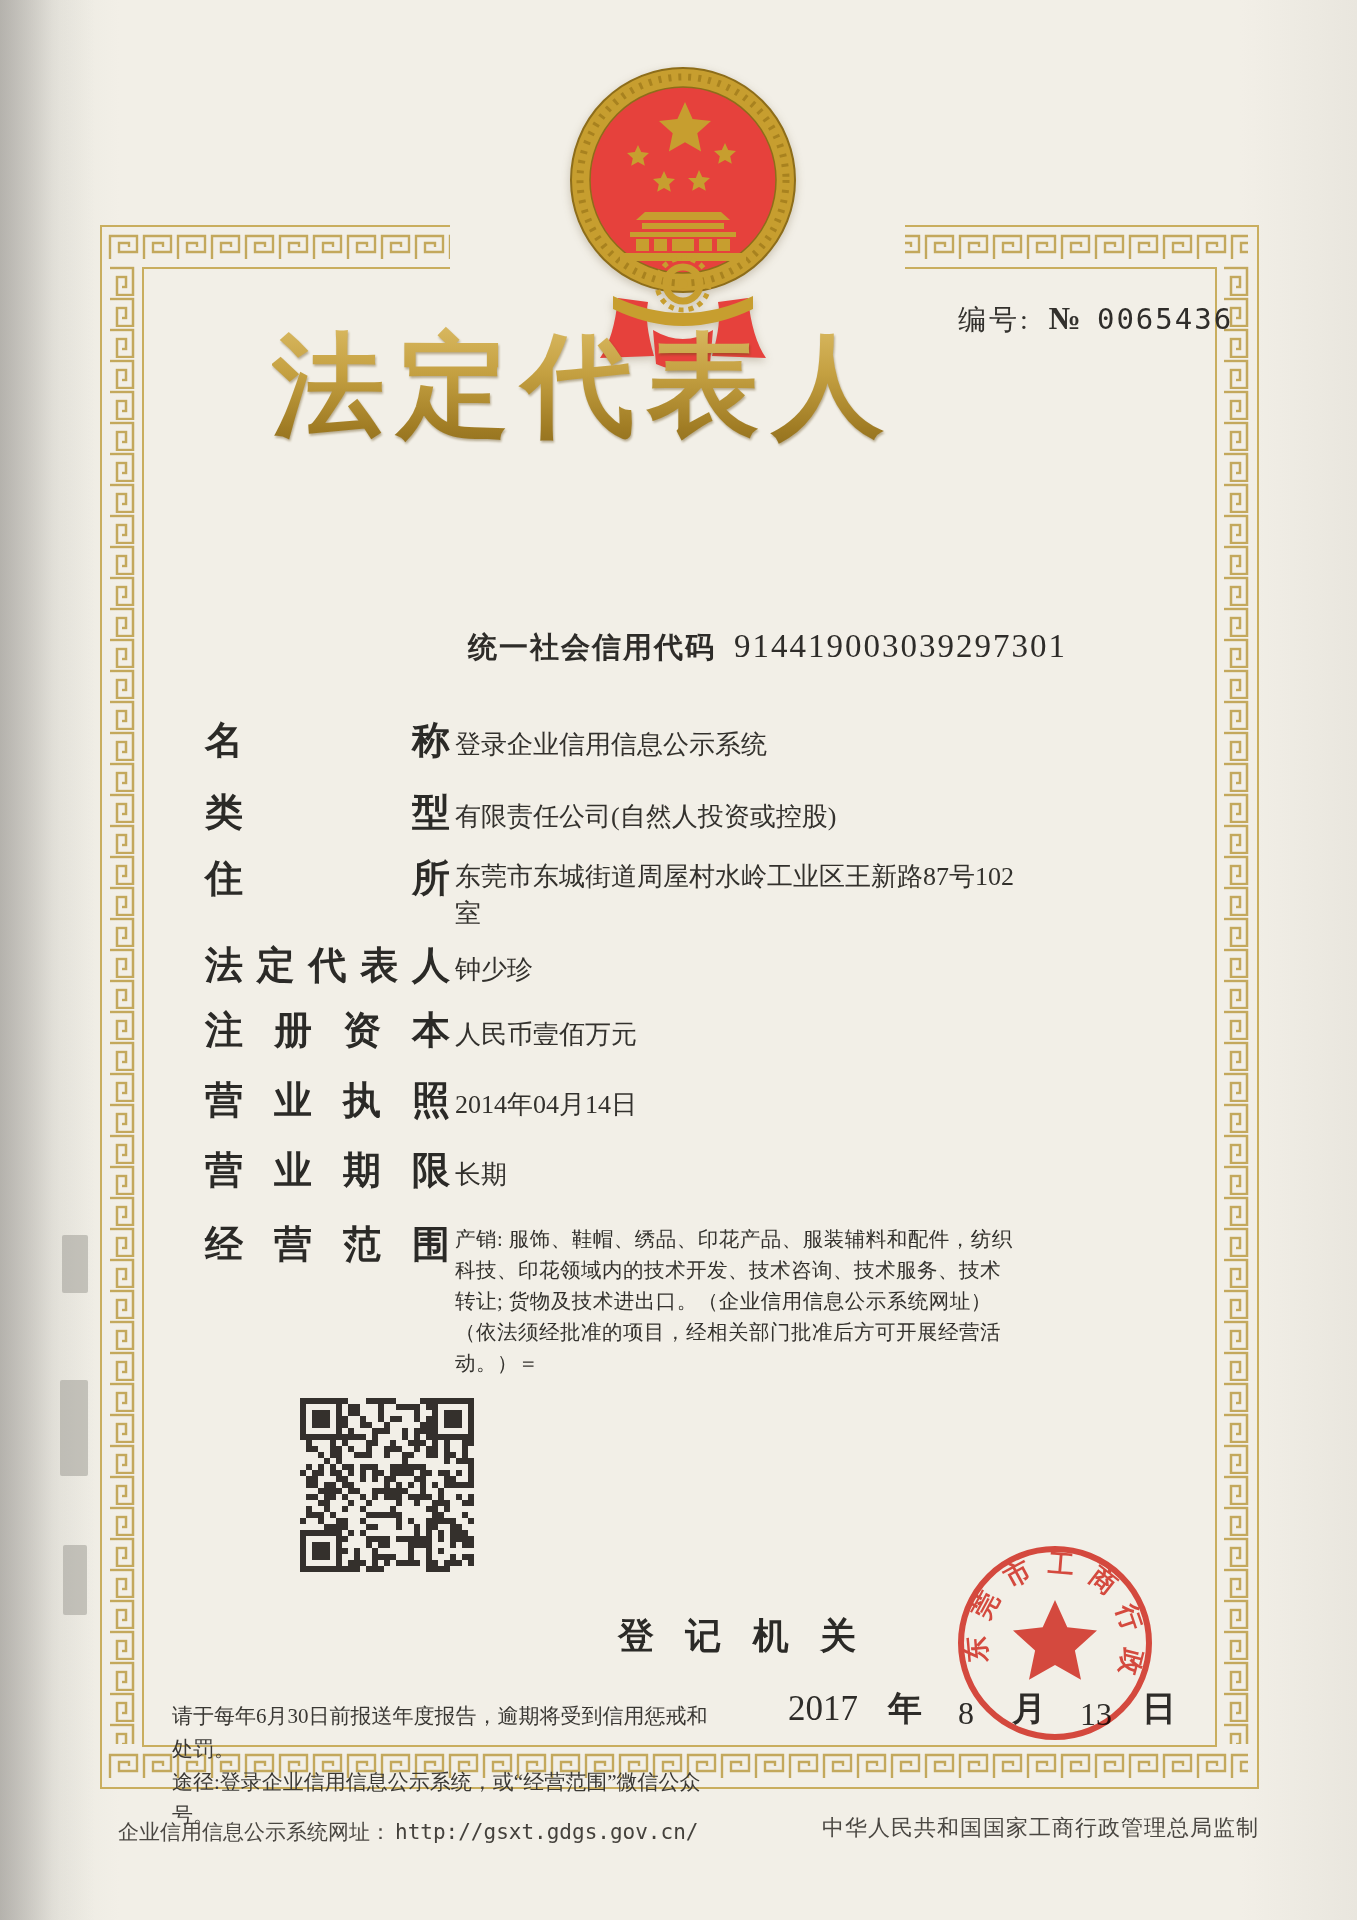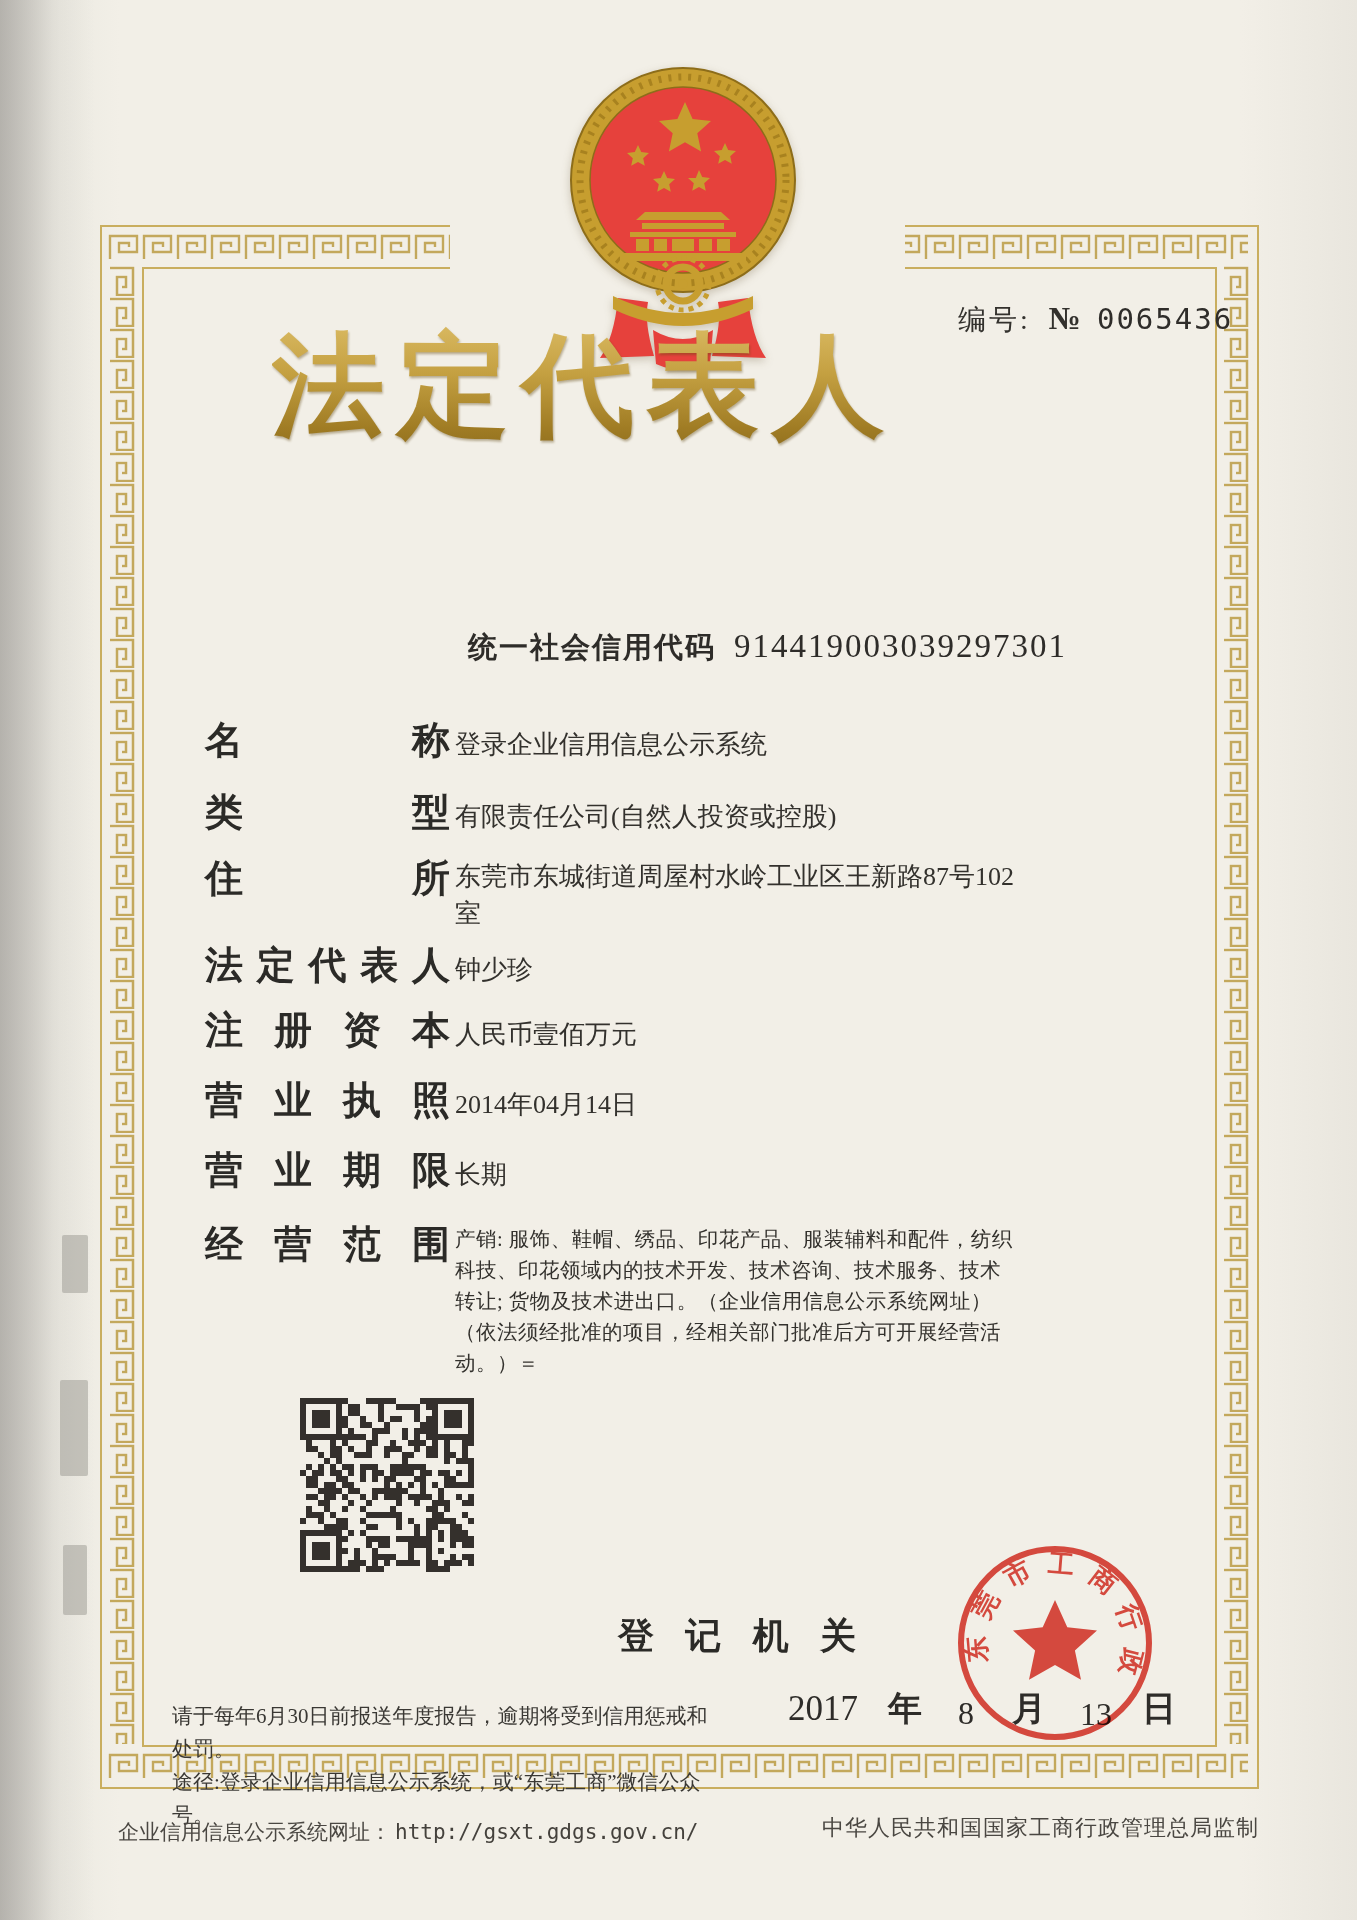--- a/index.html
+++ b/index.html
@@ -634,21 +634,21 @@
     </defs>
     <circle cx="103" cy="103" r="94" fill="none" stroke="#dd3a2f" stroke-width="6"></circle>
     <polygon fill="#dd3a2f" points="103,60 115.3,87.3 145,90.5 122.9,110.6 129,139.8 103,124.9 77,139.8 83.1,110.6 61,90.5 90.7,87.3"></polygon>
     <text font-size="26" font-weight="bold" fill="#dd3a2f" font-family="Liberation Sans, sans-serif">
       <textPath href="#stamp-arc" startOffset="2" textLength="390" lengthAdjust="spacing">东莞市工商行政管理局</textPath>
     </text>
   </svg>
 
   <div class="notice">
     <div>请于每年6月30日前报送年度报告，逾期将受到信用惩戒和处罚。</div>
-    <div>途径:登录企业信用信息公示系统，或“东莞工商”微信公众号。</div>
+    <div>途径:登录企业信用信息公示系统，或“经营范围”微信公众号。</div>
   </div>
 
   <div class="footer-left">
     <span class="lab">企业信用信息公示系统网址：</span>
     <span class="url">http://gsxt.gdgs.gov.cn/</span>
   </div>
   <div class="footer-right">中华人民共和国国家工商行政管理总局监制</div>
 </div>
 
 </body></html>

